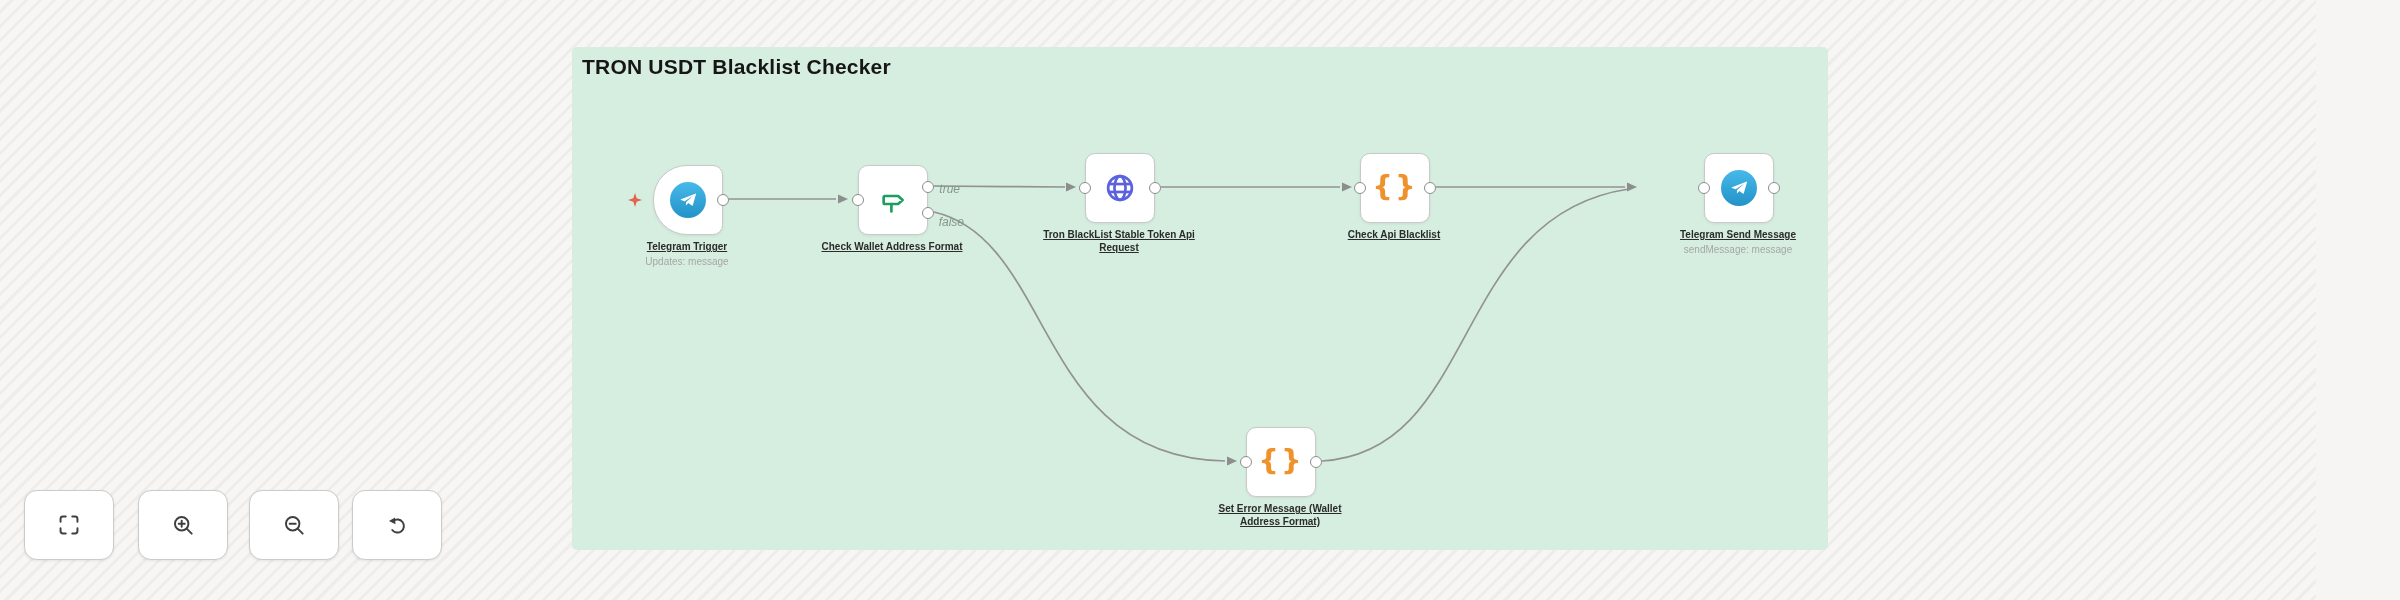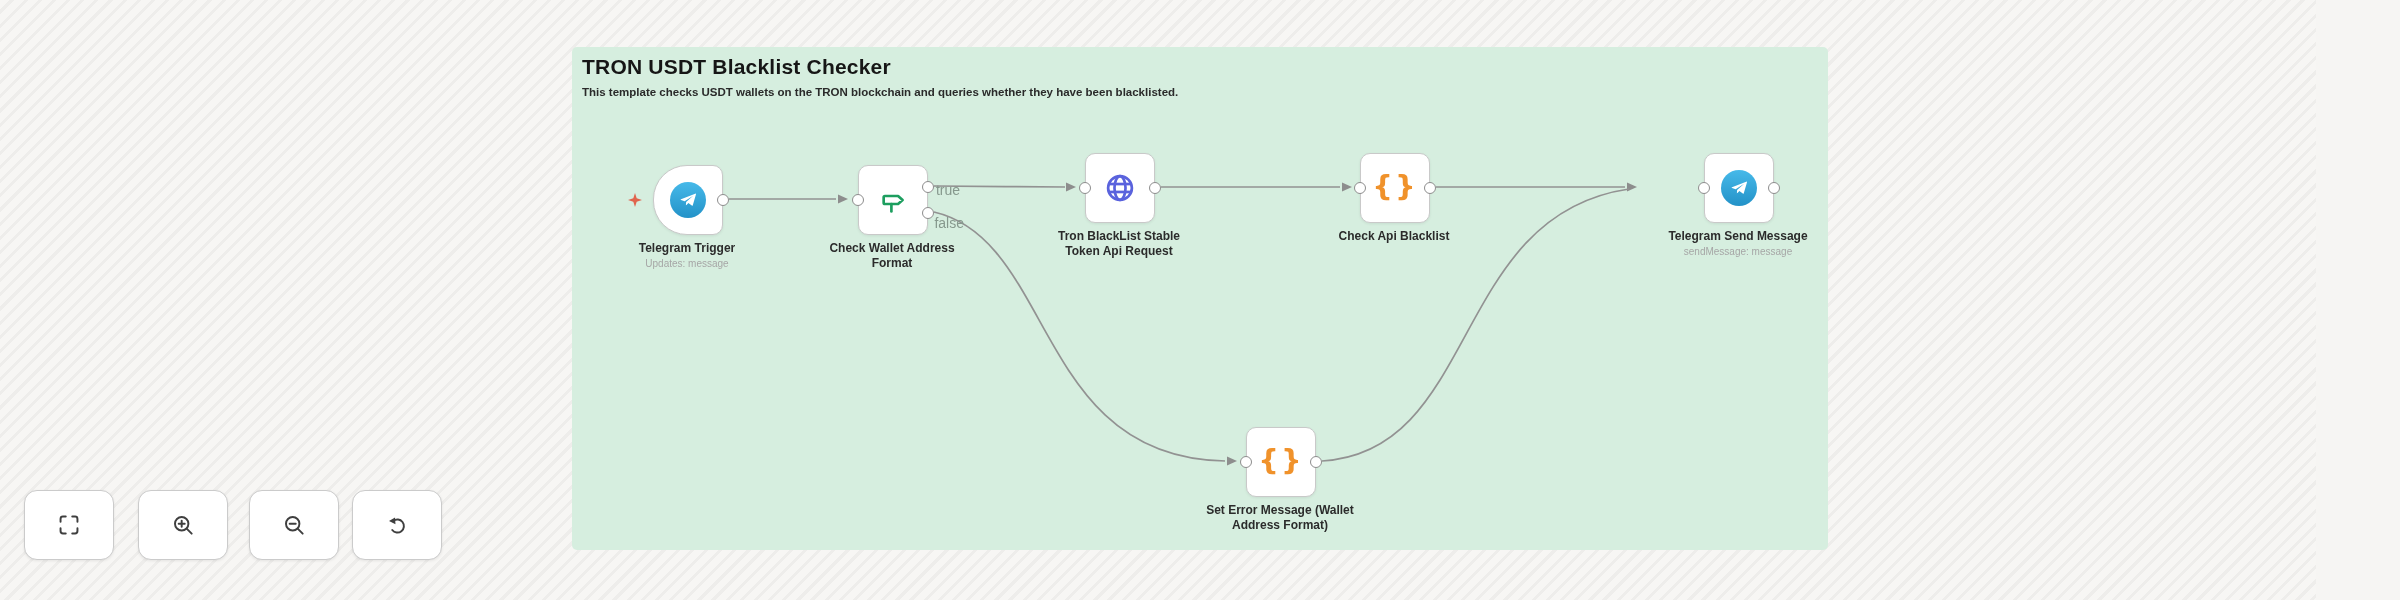--- a/index.html
+++ b/index.html
@@ -40,29 +40,29 @@
   .node-box.trigger{border-radius:34px 10px 10px 34px;}
   .port{
     position:absolute;width:12px;height:12px;box-sizing:border-box;
     background:#fff;border:1.5px solid #8d8d8d;border-radius:50%;
   }
   .port.in{left:-7px;top:50%;margin-top:-6px;}
   .port.out{right:-7px;top:50%;margin-top:-6px;}
   .port.out-a{right:-7px;top:15px;margin-top:0;}
   .port.out-b{right:-7px;top:41px;margin-top:0;}
   .port-label{
-    position:absolute;font-size:14px;color:#86988d;line-height:1;
+    position:absolute;font-size:12px;color:#86988d;line-height:1;font-style:italic;
   }
   .port-label.lbl-true{right:-33px;top:17px;}
   .port-label.lbl-false{right:-37px;top:50px;}
   .node-caption{
     position:absolute;top:76px;left:50%;transform:translateX(-50%);
     width:170px;text-align:center;
   }
-  .node-name{font-size:12px;font-weight:700;color:#2b2b2b;line-height:1.25;}
+  .node-name{font-size:10px;font-weight:700;color:#2b2b2b;line-height:1.25;text-decoration:underline;}
   .node-sub{font-size:10px;font-weight:400;color:#a6a6a6;margin-top:2px;}
   .sparkle{position:absolute;left:-26px;top:50%;margin-top:-7px;width:14px;height:14px;}
   .tg-circle{
     width:36px;height:36px;border-radius:50%;
     background:linear-gradient(180deg,#46b9e9,#2392c8);
     display:flex;align-items:center;justify-content:center;
   }
   .braces{
     font-family:"DejaVu Sans",sans-serif;font-size:29px;font-weight:700;
     color:#f0922b;letter-spacing:2px;transform:translateY(-2px);
@@ -79,21 +79,20 @@
   .icon-if{stroke:#1d9e5f;stroke-width:2;fill:none;stroke-linejoin:round;stroke-linecap:round;}
   .icon-globe{stroke:#5a63dd;stroke-width:1.9;fill:none;}
 </style>
 </head>
 <body>
 
 <div id="canvas">
 
   <div class="panel">
     <div class="panel-title">TRON USDT Blacklist Checker</div>
-    <div class="panel-desc">This template checks USDT wallets on the TRON blockchain and queries whether they have been blacklisted.</div>
   </div>
 
   <svg class="wires">
     <path d="M729 199 H836"></path>
     <polygon points="848,199 838,194.4 838,203.6"></polygon>
     <path d="M934 186 C980 186 1020 187 1065 187"></path>
     <polygon points="1076,187 1066,182.4 1066,191.6"></polygon>
     <path d="M1161 187 H1340"></path>
     <polygon points="1352,187 1342,182.4 1342,191.6"></polygon>
     <path d="M1436 187 H1625"></path>

